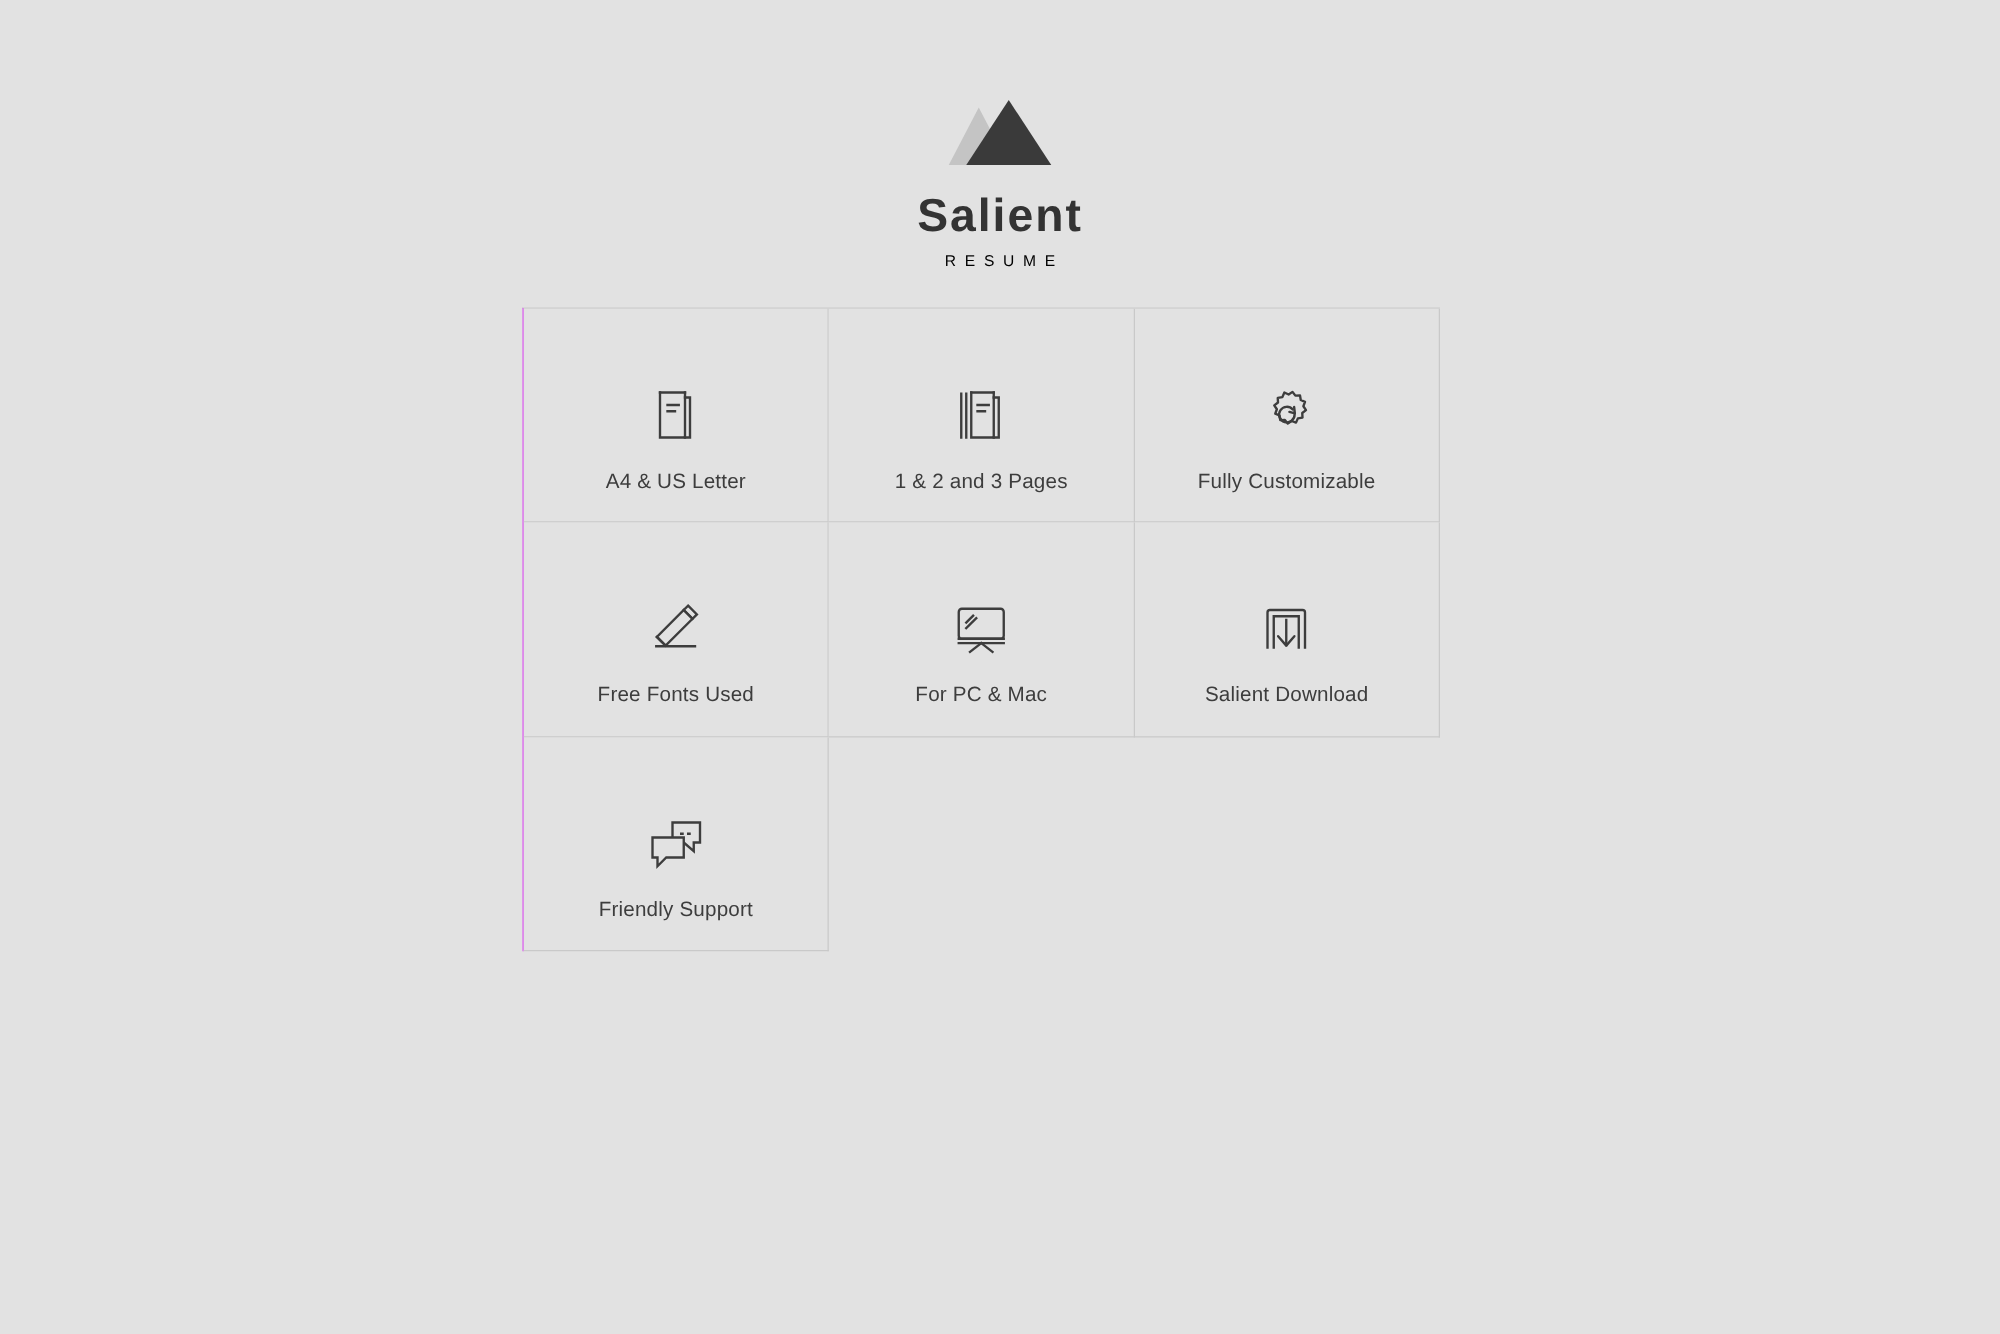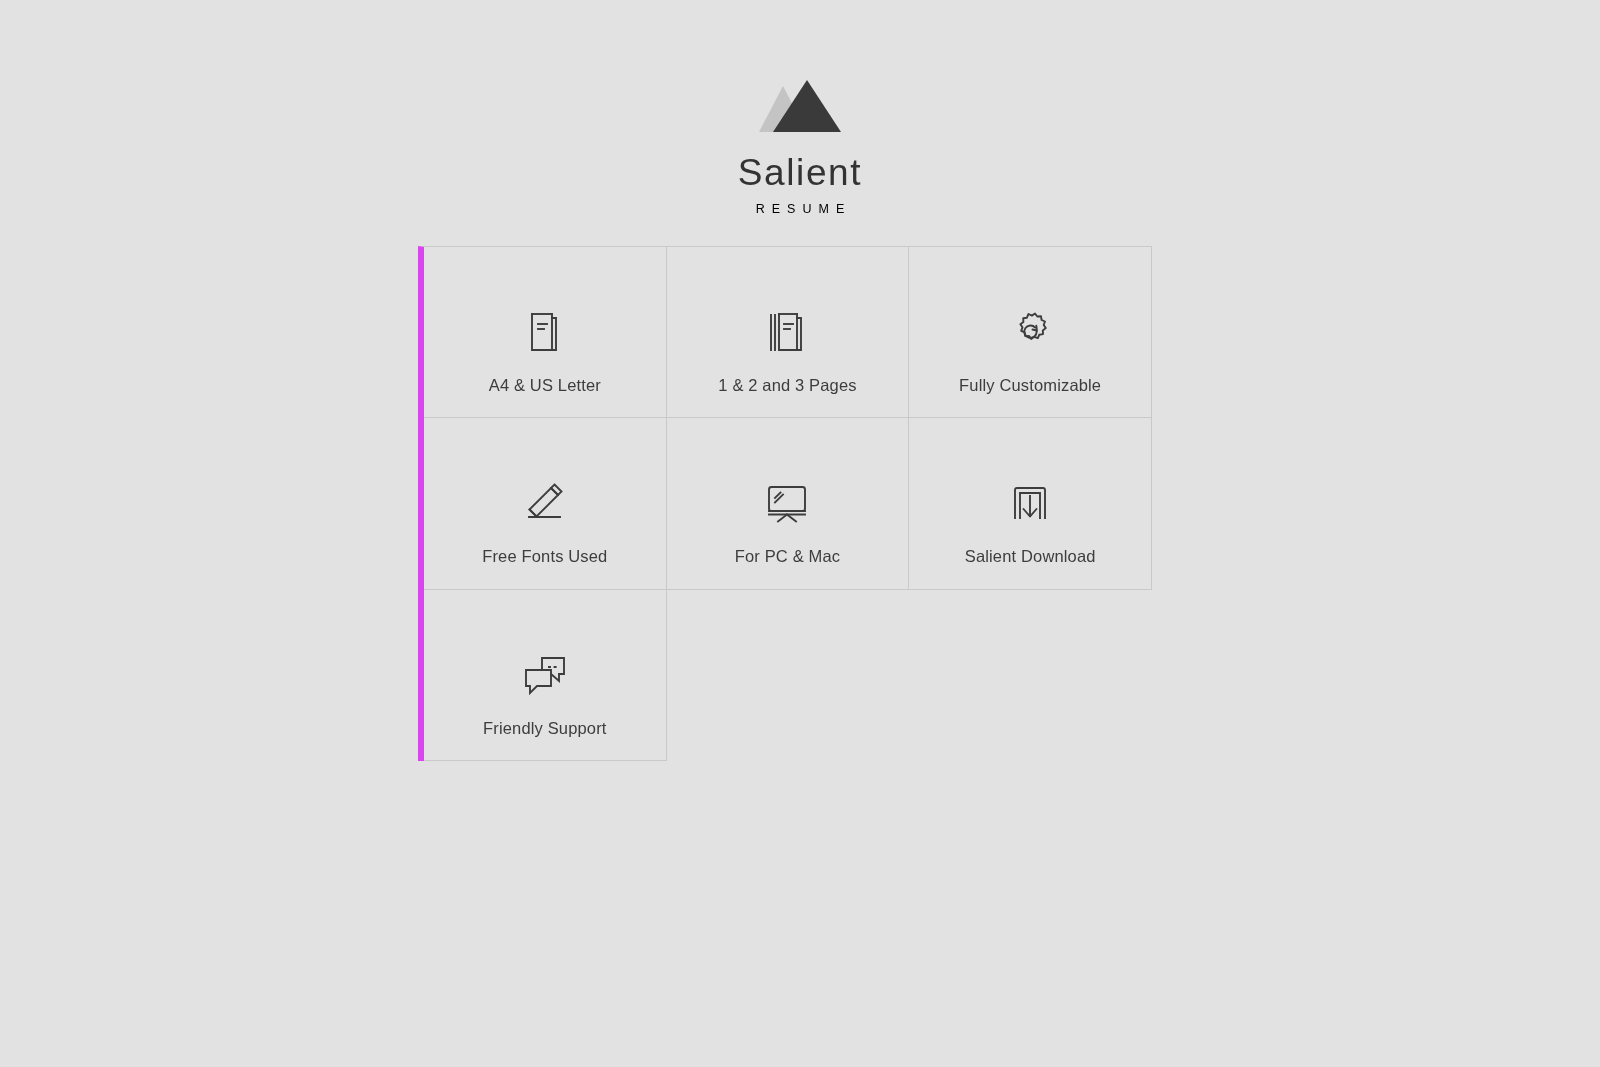--- a/index.html
+++ b/index.html
@@ -38,21 +38,21 @@
     margin: 0 auto 14px auto;
   }
   .logo-mark svg {
     display: block;
     width: 120px;
     height: 62px;
   }
 
   .brand-title {
     font-size: 37px;
-    font-weight: normal;
+    font-weight: bold;
     letter-spacing: 1.6px;
     color: #333333;
     line-height: 1;
     margin: 0;
     font-family: "Liberation Sans", sans-serif;
   }
 
   .brand-sub {
     margin-top: 11px;
     font-size: 12.5px;
@@ -67,21 +67,21 @@
   .feature-grid {
     position: absolute;
     left: 418px;
     top: 246px;
     width: 734px;
     height: 515px;
     display: grid;
     grid-template-columns: repeat(3, 1fr);
     grid-template-rows: repeat(3, 1fr);
     border-top: 1px solid #c9c9c9;
-    border-left: 6px solid #d946ef;
+    border-left: 1px solid #d946ef;
     box-sizing: border-box;
   }
 
   .feature-cell {
     border-right: 1px solid #c9c9c9;
     border-bottom: 1px solid #c9c9c9;
     box-sizing: border-box;
     display: flex;
     flex-direction: column;
     align-items: center;

